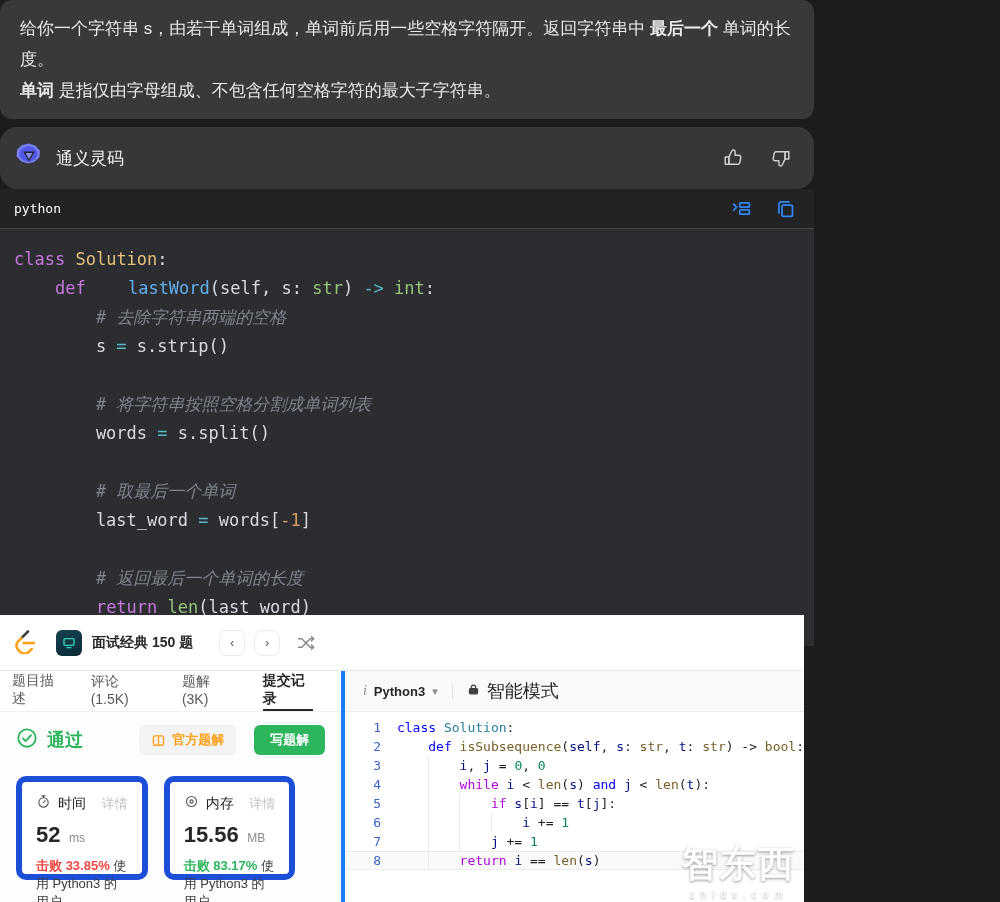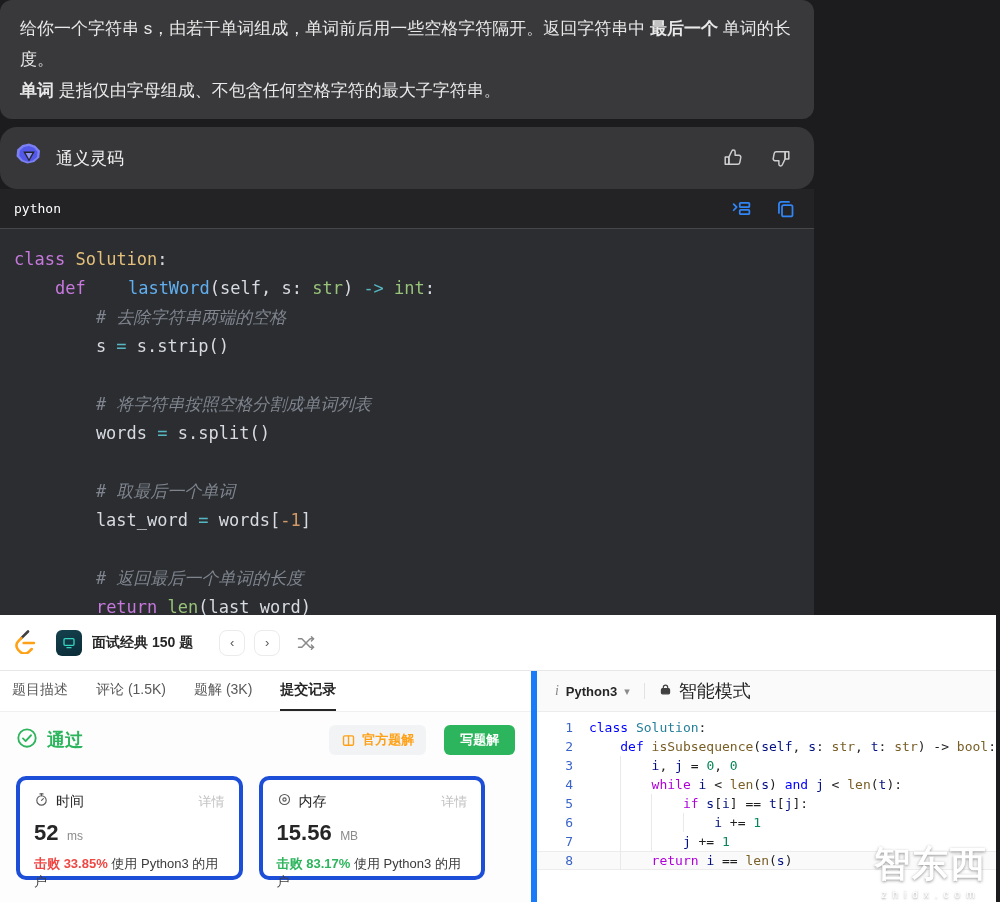--- a/index.html
+++ b/index.html
@@ -21,21 +21,21 @@
   .code-toolbar .spacer { flex:1; }
   .code-toolbar .icon-btn { margin-left:18px; }
   .code-dark { background:#2b2d31; height:417px; padding:16px 16px 0 14px;
                font-family:"DejaVu Sans Mono","Liberation Mono",monospace; font-size:17px; }
   .code-dark .cl { height:29px; line-height:29px; white-space:pre; }
   .tk-kw  { color:#c678dd; } .tk-cls { color:#e5c07b; } .tk-fn { color:#61afef;margin-left:32px; }
   .tk-typ { color:#98c379; } .tk-op  { color:#56b6c2; } .tk-num{ color:#d19a66; }
   .tk-cmt { color:#7f848e; font-style:italic; } .tk-pl { color:#d7dae0; }
 
   
-  .lc { position:absolute; top:615px; left:0; width:996px; height:287px; background:#fff; }
+  .lc { position:absolute; top:615px; left:0; width:804px; height:287px; background:#fff; }
   .lc-header { height:56px; display:flex; align-items:center; padding:0 12px; border-bottom:1px solid #e7e7e8; background:#fff; }
   .plan-icon { width:26px; height:26px; border-radius:6px; background:linear-gradient(160deg,#14414d,#0b2b38);
                margin-left:18px; display:flex; align-items:center; justify-content:center; }
   .plan-title { margin-left:10px; font-size:14px; font-weight:600; color:#262626; }
   .nav-btn { width:26px; height:26px; border:1px solid #ebebec; border-radius:8px; background:#fff;
              display:flex; align-items:center; justify-content:center; color:#595959; font-size:13px; cursor:pointer; }
   .nav-btn.first { margin-left:26px; } .nav-btn + .nav-btn { margin-left:9px; }
   .shuffle { margin-left:16px; display:flex; align-items:center; cursor:pointer; }
 
   .lc-body { display:flex; height:231px; }
@@ -52,21 +52,21 @@
   .lc-content { flex:1; padding:10px 16px 0 16px; }
   .result-row { display:flex; align-items:center; height:36px; }
   .status-text { color:#2db55d; font-size:18px; font-weight:600; margin-left:9px; }
   .result-row .spacer { flex:1; }
   .btn { height:30px; border-radius:6px; display:flex; align-items:center; font-size:13px; font-weight:600; cursor:pointer; }
   .btn-official { background:#f2f3f4; color:#ffa116; padding:0 12px; margin-right:18px; }
   .btn-official svg { margin-right:6px; }
   .btn-write { background:#2db55d; color:#fff; padding:0 16px; }
 
   .cards { display:flex; gap:16px; margin-top:18px; padding-right:30px; }
-  .card { flex:1; background:#fff; border:4px solid #1d4ed8; border-radius:10px; padding:12px 14px; height:104px; }
+  .card { flex:1; background:#fff; border:6px solid #1d4ed8; border-radius:10px; padding:12px 14px; height:104px; }
   .card-head { display:flex; align-items:center; }
   .card-title { font-size:14px; font-weight:500; color:#262626; margin-left:7px; }
   .card-head .spacer { flex:1; }
   .detail-link { font-size:13px; color:#c2c2c2; cursor:pointer; }
   .card-value { margin-top:9px; }
   .card-value .num { font-size:22px; font-weight:700; color:#262626; }
   .card-value .unit { font-size:12px; color:#8a8a8a; margin-left:4px; }
   .beat { margin-top:9px; font-size:13px; color:#3c3c3c; }
   .beat .pct { font-weight:600; }
   .beat.red .lbl, .beat.red .pct { color:#ef4743; }

